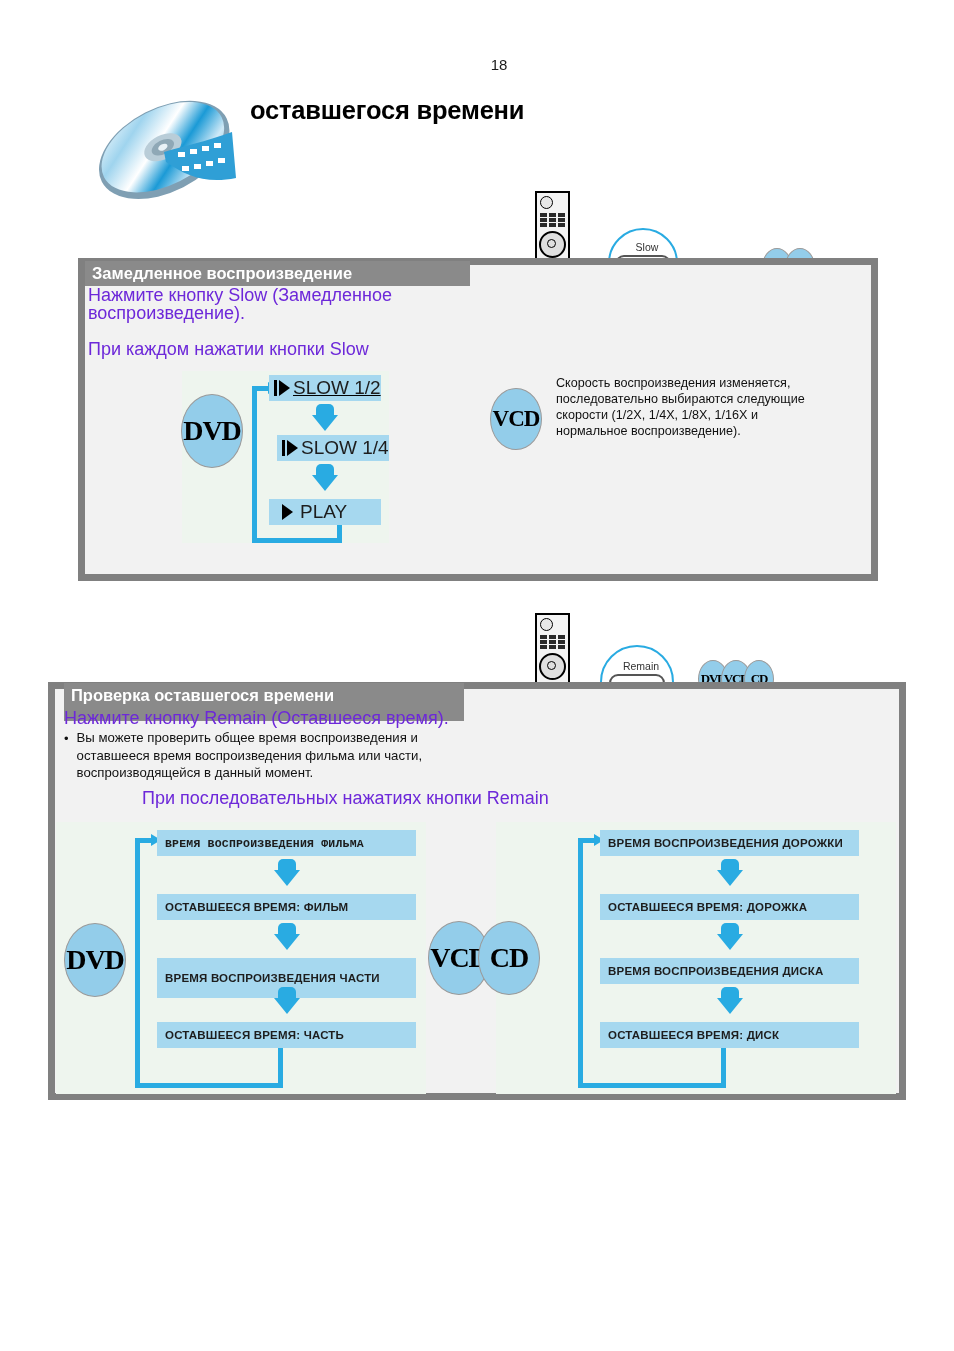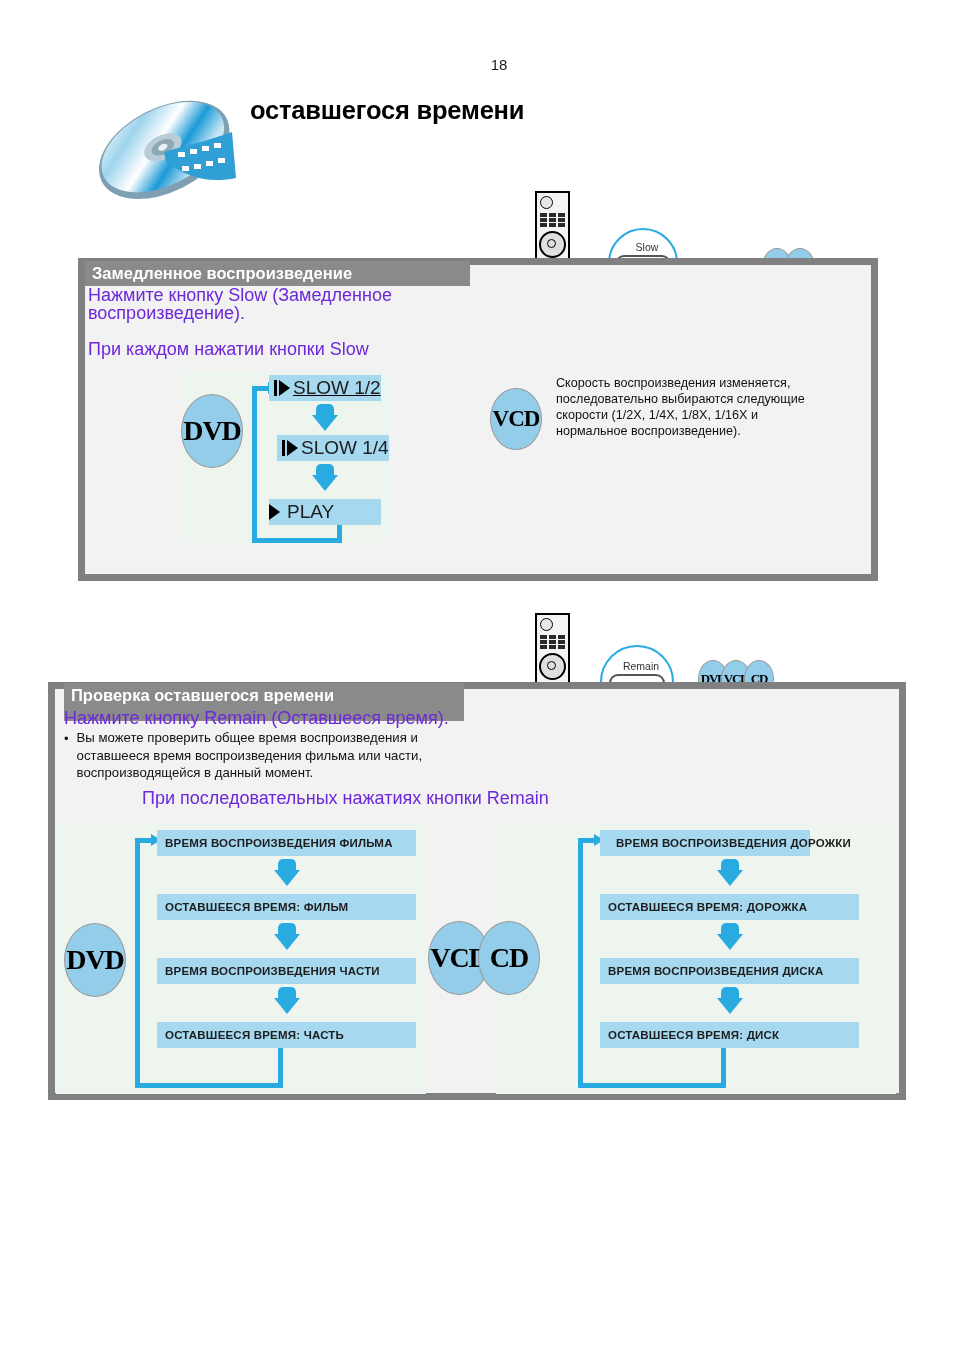--- a/index.html
+++ b/index.html
@@ -458,21 +458,21 @@
 </div>
 <div class="flow-box" style="left:269px; top:435px; width:112px; height:26px; padding-left:5px;margin-left:8px;">
   <span class="bar"></span>
     <span class="tri"></span>
   <span class="lbl">SLOW 1/4</span>
 </div>
 <div class="down-arrow" style="left:312px; top:464px;">
   <div class="stem"></div>
     <div class="head"></div>
 </div>
-<div class="flow-box" style="left:269px; top:499px; width:112px; height:26px; padding-left:0;">
+<div class="flow-box" style="left:269px; top:499px; width:112px; height:26px; padding-left:13px;">
   <span class="tri"></span>
   <span class="lbl" style="margin-left:4px;">PLAY</span>
 </div>
 
 <div class="badge mid" style="position:absolute; left:490px; top:388px;">VCD</div>
 <div class="vcd-note" style="left:556px; top:375px; width:300px;">Скорость воспроизведения изменяется,
 последовательно выбираются следующие
 скорости (1/2X, 1/4X, 1/8X, 1/16X и
 нормальное воспроизведение).</div>
 
@@ -521,35 +521,35 @@
 
 <div class="flow-area" id="flow-dvd2"></div>
 <div class="badge big" style="position:absolute; left:64px; top:923px;">DVD</div>
 
 <div class="conn" style="left:135px; top:838px; width:5px; height:250px;"></div>
 <div class="conn" style="left:135px; top:1083px; width:148px; height:5px;"></div>
 <div class="conn" style="left:278px; top:1048px; width:5px; height:40px;"></div>
 <div class="conn" style="left:135px; top:838px; width:20px; height:5px;"></div>
 <div class="conn-arrowhead" style="left:151px; top:834px;"></div>
 
-<div class="flow-box small" style="left:157px; top:830px; width:259px; height:26px; padding-left:8px;">
+<div class="flow-box small" style="left:157px; top:830px; width:259px; height:26px; padding-left:8px;font-family:Liberation Mono, monospace;">
   <span class="lbl">ВРЕМЯ ВОСПРОИЗВЕДЕНИЯ ФИЛЬМА</span>
 </div>
 <div class="down-arrow" style="left:274px; top:859px;">
   <div class="stem"></div>
     <div class="head"></div>
 </div>
 <div class="flow-box small" style="left:157px; top:894px; width:259px; height:26px; padding-left:8px;">
   <span class="lbl">ОСТАВШЕЕСЯ ВРЕМЯ: ФИЛЬМ</span>
 </div>
 <div class="down-arrow" style="left:274px; top:923px;">
   <div class="stem"></div>
     <div class="head"></div>
 </div>
-<div class="flow-box small" style="left:157px; top:958px; width:259px; height:26px; padding-left:8px;">
+<div class="flow-box small" style="left:157px; top:958px; width:259px; height:40px; padding-left:8px;">
   <span class="lbl">ВРЕМЯ ВОСПРОИЗВЕДЕНИЯ ЧАСТИ</span>
 </div>
 <div class="down-arrow" style="left:274px; top:987px;">
   <div class="stem"></div>
     <div class="head"></div>
 </div>
 <div class="flow-box small" style="left:157px; top:1022px; width:259px; height:26px; padding-left:8px;align-items:center;">
   <span class="lbl">ОСТАВШЕЕСЯ ВРЕМЯ: ЧАСТЬ</span>
 </div>
 
@@ -558,21 +558,21 @@
   <div class="badge big overlapbig">VCD</div>
   <div class="badge big">CD</div>
 </div>
 
 <div class="conn" style="left:578px; top:838px; width:5px; height:250px;"></div>
 <div class="conn" style="left:578px; top:1083px; width:148px; height:5px;"></div>
 <div class="conn" style="left:721px; top:1048px; width:5px; height:40px;"></div>
 <div class="conn" style="left:578px; top:838px; width:20px; height:5px;"></div>
 <div class="conn-arrowhead" style="left:594px; top:834px;"></div>
 
-<div class="flow-box small" style="left:600px; top:830px; width:210px; height:26px; padding-left:16px;">
+<div class="flow-box small" style="left:600px; top:830px; width:259px; height:26px; padding-left:8px;">
   <span class="lbl">ВРЕМЯ ВОСПРОИЗВЕДЕНИЯ ДОРОЖКИ</span>
 </div>
 <div class="down-arrow" style="left:717px; top:859px;">
   <div class="stem"></div>
     <div class="head"></div>
 </div>
 <div class="flow-box small" style="left:600px; top:894px; width:259px; height:26px; padding-left:8px;">
   <span class="lbl">ОСТАВШЕЕСЯ ВРЕМЯ: ДОРОЖКА</span>
 </div>
 <div class="down-arrow" style="left:717px; top:923px;">

